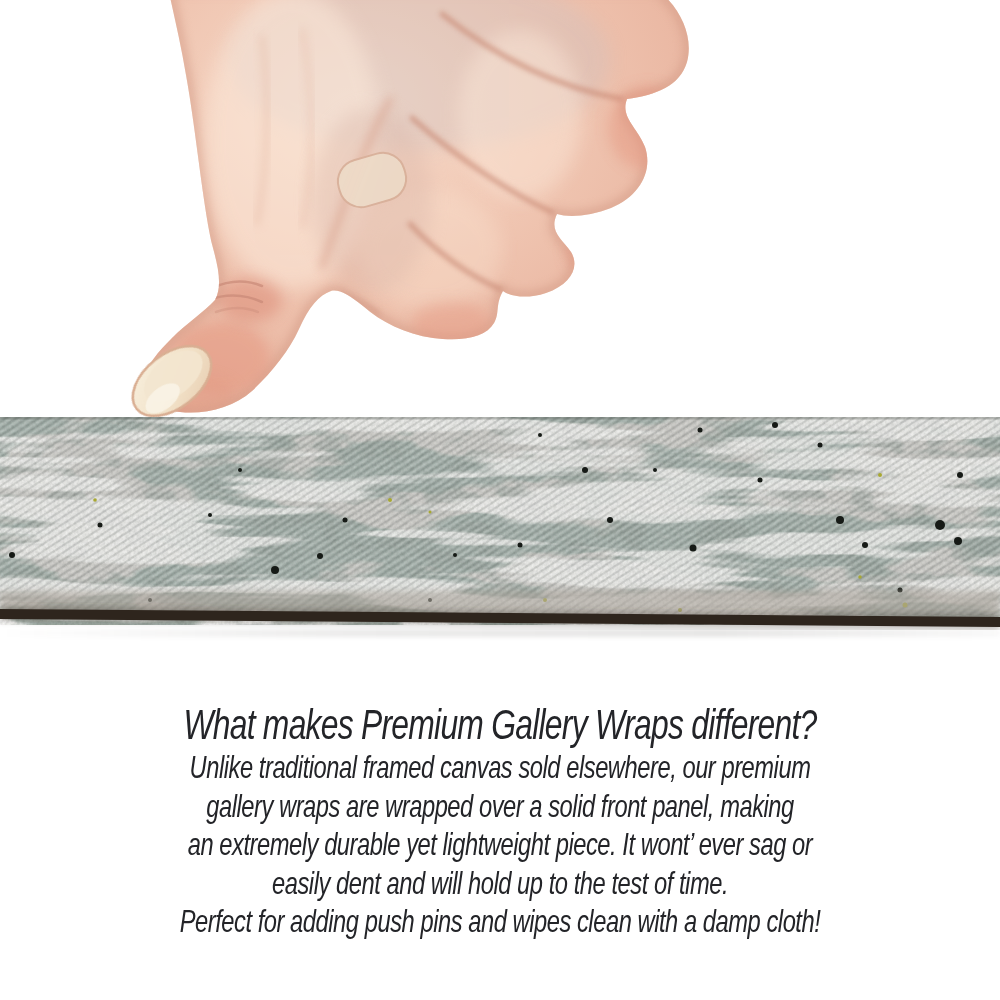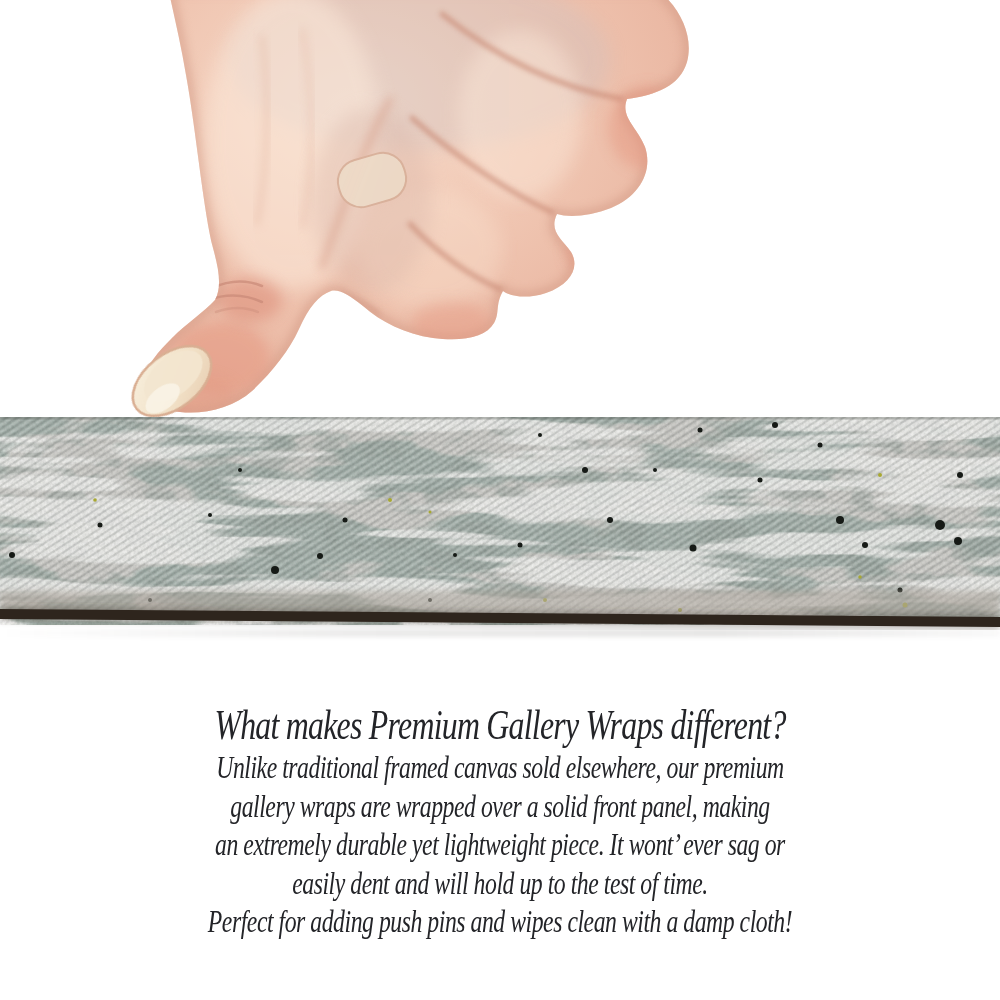--- a/index.html
+++ b/index.html
@@ -1,18 +1,18 @@
 <!DOCTYPE html>
 <html><head>
 <meta charset="utf-8">
 <style>
   html,body{margin:0;padding:0;background:#ffffff;}
   .stage{
     position:relative;width:1000px;height:1000px;background:#ffffff;
-    overflow:hidden;font-family:Liberation Serif, serif;
+    overflow:hidden;font-family:Liberation Sans, sans-serif;
   }
   .photo{position:absolute;left:0;top:0;width:1000px;height:660px;margin:0;}
   .hand-svg{position:absolute;left:0;top:0;}
   .strip{position:absolute;left:0;top:417px;width:1000px;height:213px;}
   .strip svg{display:block;}
   .strip-shadow{
     position:absolute;left:0;top:629px;width:1000px;height:8px;
     background:linear-gradient(to right,rgba(60,55,50,0),rgba(60,55,50,0.10) 35%,rgba(60,55,50,0.13) 72%,rgba(60,55,50,0.03));
     filter:blur(2px);
   }

